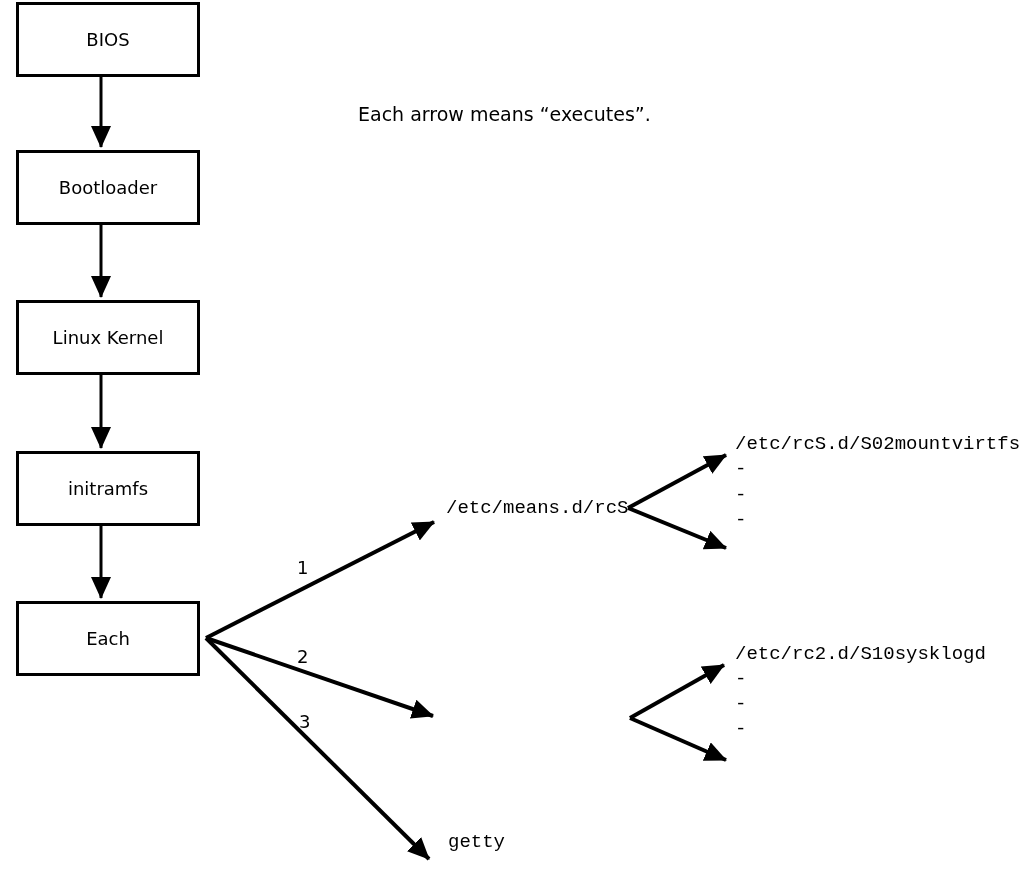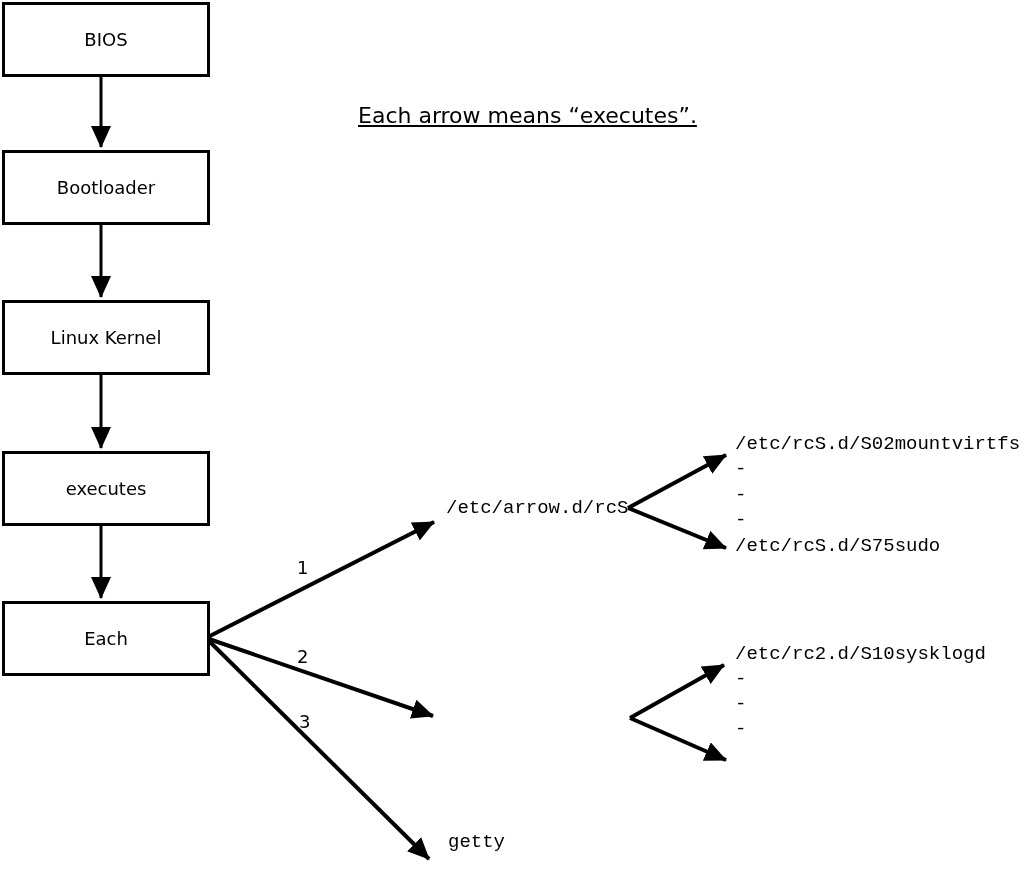--- a/index.html
+++ b/index.html
@@ -18,38 +18,37 @@
   }
   .arrows-layer {
     position: absolute;
     left: 0;
     top: 0;
     width: 1024px;
     height: 875px;
   }
   .box {
     position: absolute;
-    left: 2px;
-    width: 208px;
+    left: 16px;
+    width: 184px;
     height: 75px;
     box-sizing: border-box;
     border: 3px solid #000000;
     background: #ffffff;
     display: flex;
     align-items: center;
     justify-content: center;
     font-size: 18px;
   }
   .note {
     position: absolute;
     left: 358px;
     top: 103px;
-    font-size: 22px;
+    font-size: 19px;
     white-space: nowrap;
-    text-decoration: underline;
   }
   .branch-num {
     position: absolute;
     font-size: 18px;
     white-space: nowrap;
   }
   .mono {
     position: absolute;
     font-family: Liberation Mono, monospace;
     font-size: 19px;
@@ -88,39 +87,38 @@
   <div class="box" style="top:2px">
       <span>BIOS</span>
     </div>
   <div class="box" style="top:300px">
       <span>Linux Kernel</span>
     </div>
   <div class="box" style="top:150px">
       <span>Bootloader</span>
     </div>
   <div class="box" style="top:451px">
-      <span>executes</span>
+      <span>initramfs</span>
     </div>
   <div class="box" style="top:601px">
       <span>Each</span>
     </div>
 
   <div class="note">Each arrow means “executes”.</div>
 
   <div class="branch-num" style="left:297px;top:557px">1</div>
   <div class="branch-num" style="left:297px;top:646px">2</div>
   <div class="branch-num" style="left:299px;top:711px">3</div>
 
-  <div class="mono" style="left:446px;top:495px">/etc/arrow.d/rcS</div>
+  <div class="mono" style="left:446px;top:495px">/etc/means.d/rcS</div>
   <div class="mono" style="left:448px;top:829px">getty</div>
 
   <div class="mono" style="left:735px;top:431px">/etc/rcS.d/S02mountvirtfs</div>
   <div class="mono" style="left:735px;top:456px">-</div>
   <div class="mono" style="left:735px;top:482px">-</div>
   <div class="mono" style="left:735px;top:507px">-</div>
-  <div class="mono" style="left:735px;top:533px">/etc/rcS.d/S75sudo</div>
 
   <div class="mono" style="left:735px;top:641px">/etc/rc2.d/S10sysklogd</div>
   <div class="mono" style="left:735px;top:666px">-</div>
   <div class="mono" style="left:735px;top:691px">-</div>
   <div class="mono" style="left:735px;top:716px">-</div>
 
 </div>
 
 </body></html>

